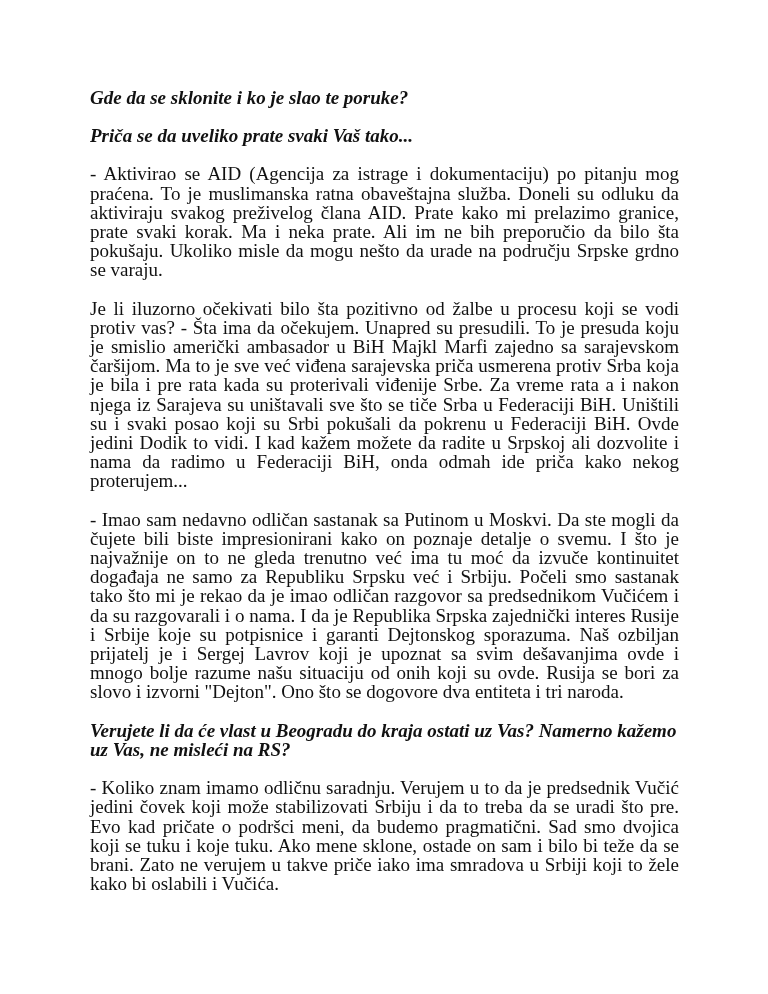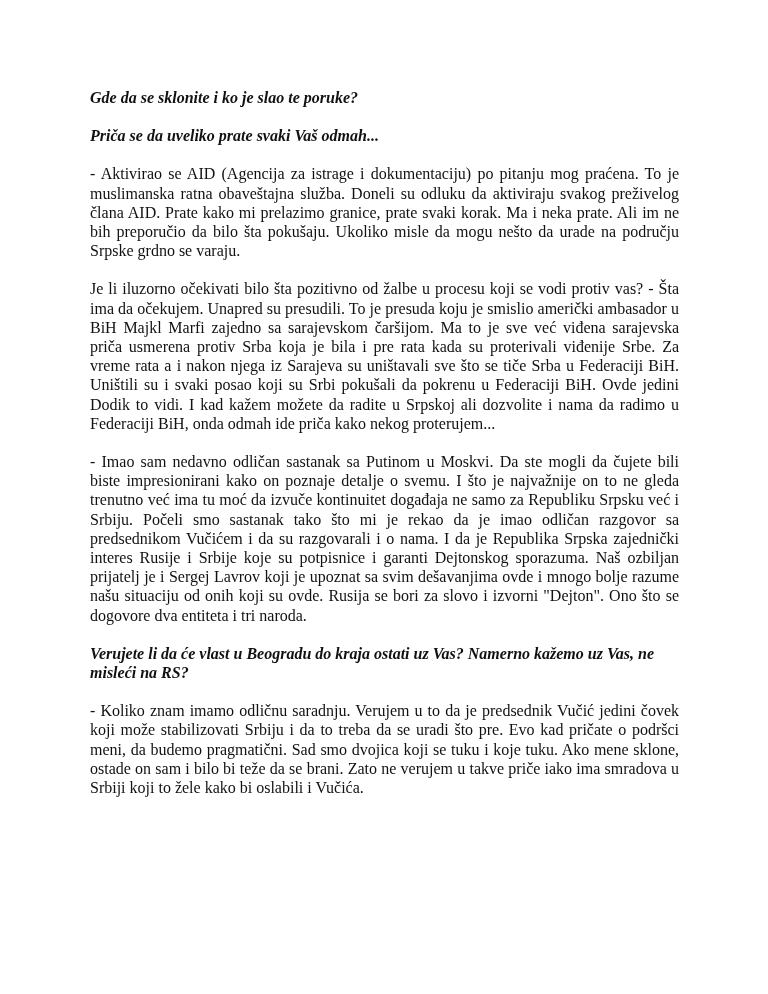--- a/index.html
+++ b/index.html
@@ -3,38 +3,38 @@
 <meta charset="utf-8">
 <style>
   html, body { margin: 0; padding: 0; background: #ffffff; }
   body { width: 768px; height: 994px; position: relative; overflow: hidden; }
   .page {
     position: absolute;
     left: 90px;
     top: 88px;
     width: 589px;
     font-family: "Liberation Serif", "DejaVu Serif", serif;
-    font-size: 16px;
+    font-size: 19px;
     line-height: 19.2px;
     color: #111111;
   }
   .q {
     font-weight: bold;
     font-style: italic;
     margin: 0 0 19px 0;
   }
   .a {
     margin: 0 0 19px 0;
     text-align: justify;
   }
 </style>
 </head>
 <body>
 
 <div class="page">
   <p class="q">Gde da se sklonite i ko je slao te poruke?</p>
-  <p class="q">Priča se da uveliko prate svaki Vaš odmah...</p>
+  <p class="q">Priča se da uveliko prate svaki Vaš tako...</p>
   <p class="a">- Aktivirao se AID (Agencija za istrage i dokumentaciju) po pitanju mog praćena. To je muslimanska ratna obaveštajna služba. Doneli su odluku da aktiviraju svakog preživelog člana AID. Prate kako mi prelazimo granice, prate svaki korak. Ma i neka prate. Ali im ne bih preporučio da bilo šta pokušaju. Ukoliko misle da mogu nešto da urade na području Srpske grdno se varaju.</p>
   <p class="a">Je li iluzorno očekivati bilo šta pozitivno od žalbe u procesu koji se vodi protiv vas? - Šta ima da očekujem. Unapred su presudili. To je presuda koju je smislio američki ambasador u BiH Majkl Marfi zajedno sa sarajevskom čaršijom. Ma to je sve već viđena sarajevska priča usmerena protiv Srba koja je bila i pre rata kada su proterivali viđenije Srbe. Za vreme rata a i nakon njega iz Sarajeva su uništavali sve što se tiče Srba u Federaciji BiH. Uništili su i svaki posao koji su Srbi pokušali da pokrenu u Federaciji BiH. Ovde jedini Dodik to vidi. I kad kažem možete da radite u Srpskoj ali dozvolite i nama da radimo u Federaciji BiH, onda odmah ide priča kako nekog proterujem...</p>
   <p class="a">- Imao sam nedavno odličan sastanak sa Putinom u Moskvi. Da ste mogli da čujete bili biste impresionirani kako on poznaje detalje o svemu. I što je najvažnije on to ne gleda trenutno već ima tu moć da izvuče kontinuitet događaja ne samo za Republiku Srpsku već i Srbiju. Počeli smo sastanak tako što mi je rekao da je imao odličan razgovor sa predsednikom Vučićem i da su razgovarali i o nama. I da je Republika Srpska zajednički interes Rusije i Srbije koje su potpisnice i garanti Dejtonskog sporazuma. Naš ozbiljan prijatelj je i Sergej Lavrov koji je upoznat sa svim dešavanjima ovde i mnogo bolje razume našu situaciju od onih koji su ovde. Rusija se bori za slovo i izvorni "Dejton". Ono što se dogovore dva entiteta i tri naroda.</p>
   <p class="q">Verujete li da će vlast u Beogradu do kraja ostati uz Vas? Namerno kažemo uz Vas, ne misleći na RS?</p>
   <p class="a">- Koliko znam imamo odličnu saradnju. Verujem u to da je predsednik Vučić jedini čovek koji može stabilizovati Srbiju i da to treba da se uradi što pre. Evo kad pričate o podršci meni, da budemo pragmatični. Sad smo dvojica koji se tuku i koje tuku. Ako mene sklone, ostade on sam i bilo bi teže da se brani. Zato ne verujem u takve priče iako ima smradova u Srbiji koji to žele kako bi oslabili i Vučića.</p>
 </div>
 
 </body></html>

